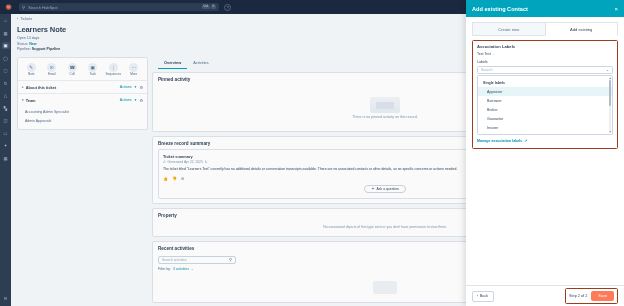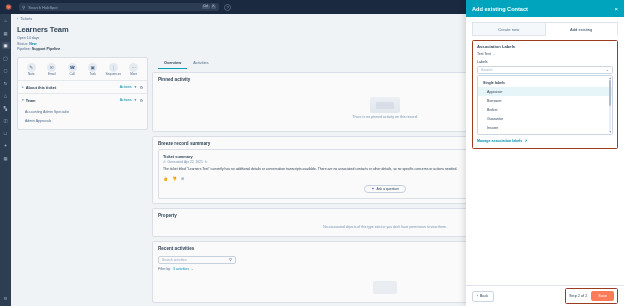--- a/index.html
+++ b/index.html
@@ -288,21 +288,21 @@
 <div class="canvas">
 
   <div class="crumbbar">
     <span>‹</span>
     <span>Tickets</span>
     <span class="sp">Actions</span>
     <span>⌄</span>
   </div>
 
   <div class="rec-header">
-    <div class="rec-title">Learners Team</div>
+    <div class="rec-title">Learners Note</div>
     <div class="rec-meta">
       <div>Open 14 days</div>
       <div>
         <span>Status:</span>
         <b>New</b>
       </div>
       <div>
         <span>Pipeline:</span>
         <span class="pl">Support Pipeline</span>
       </div>

